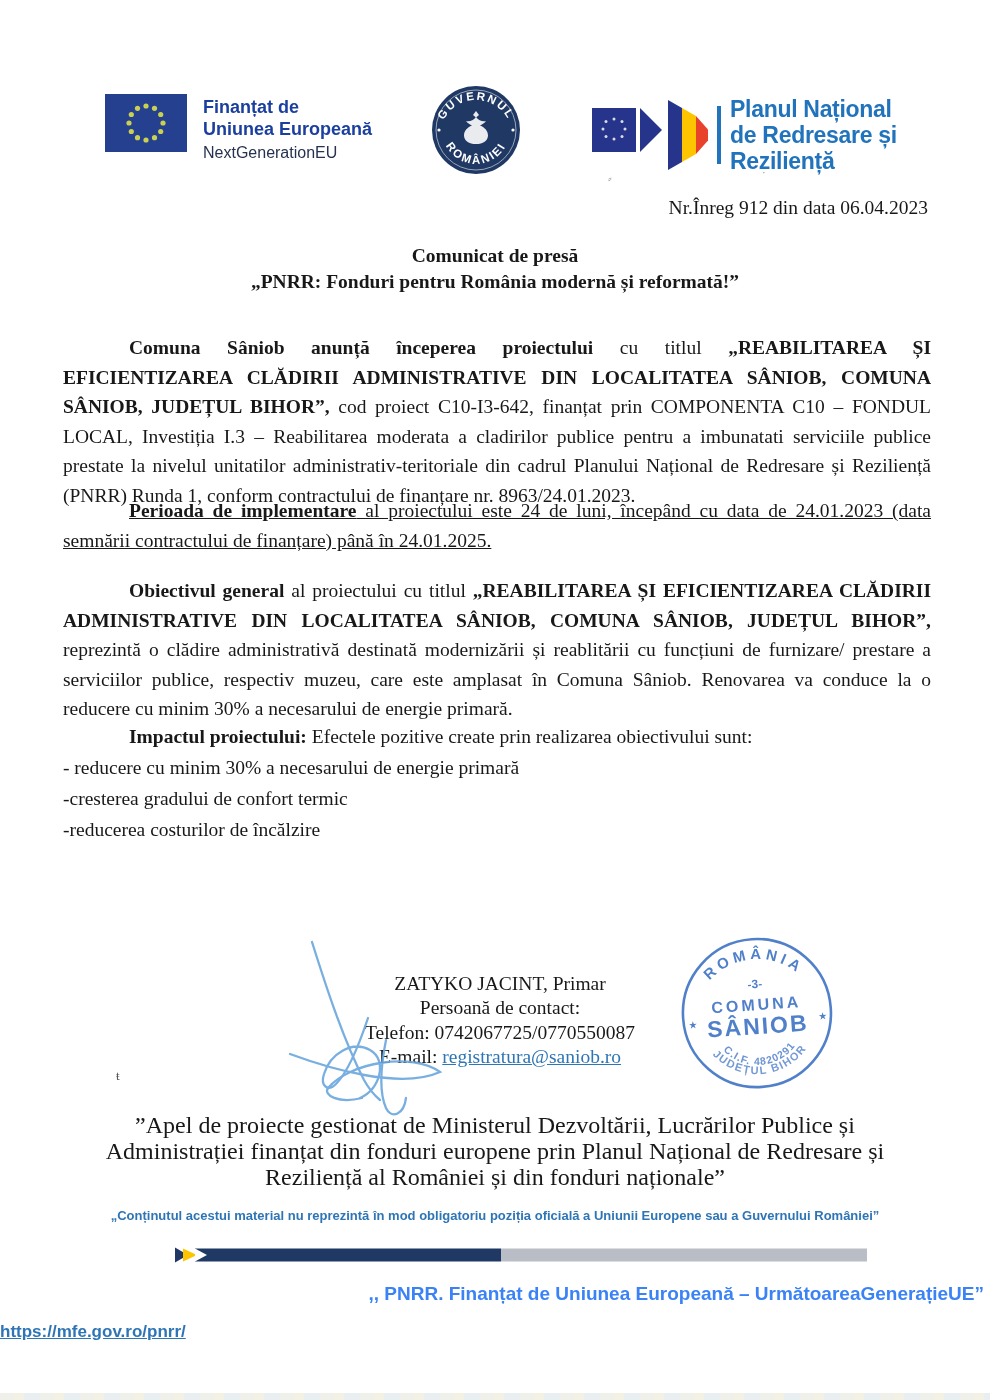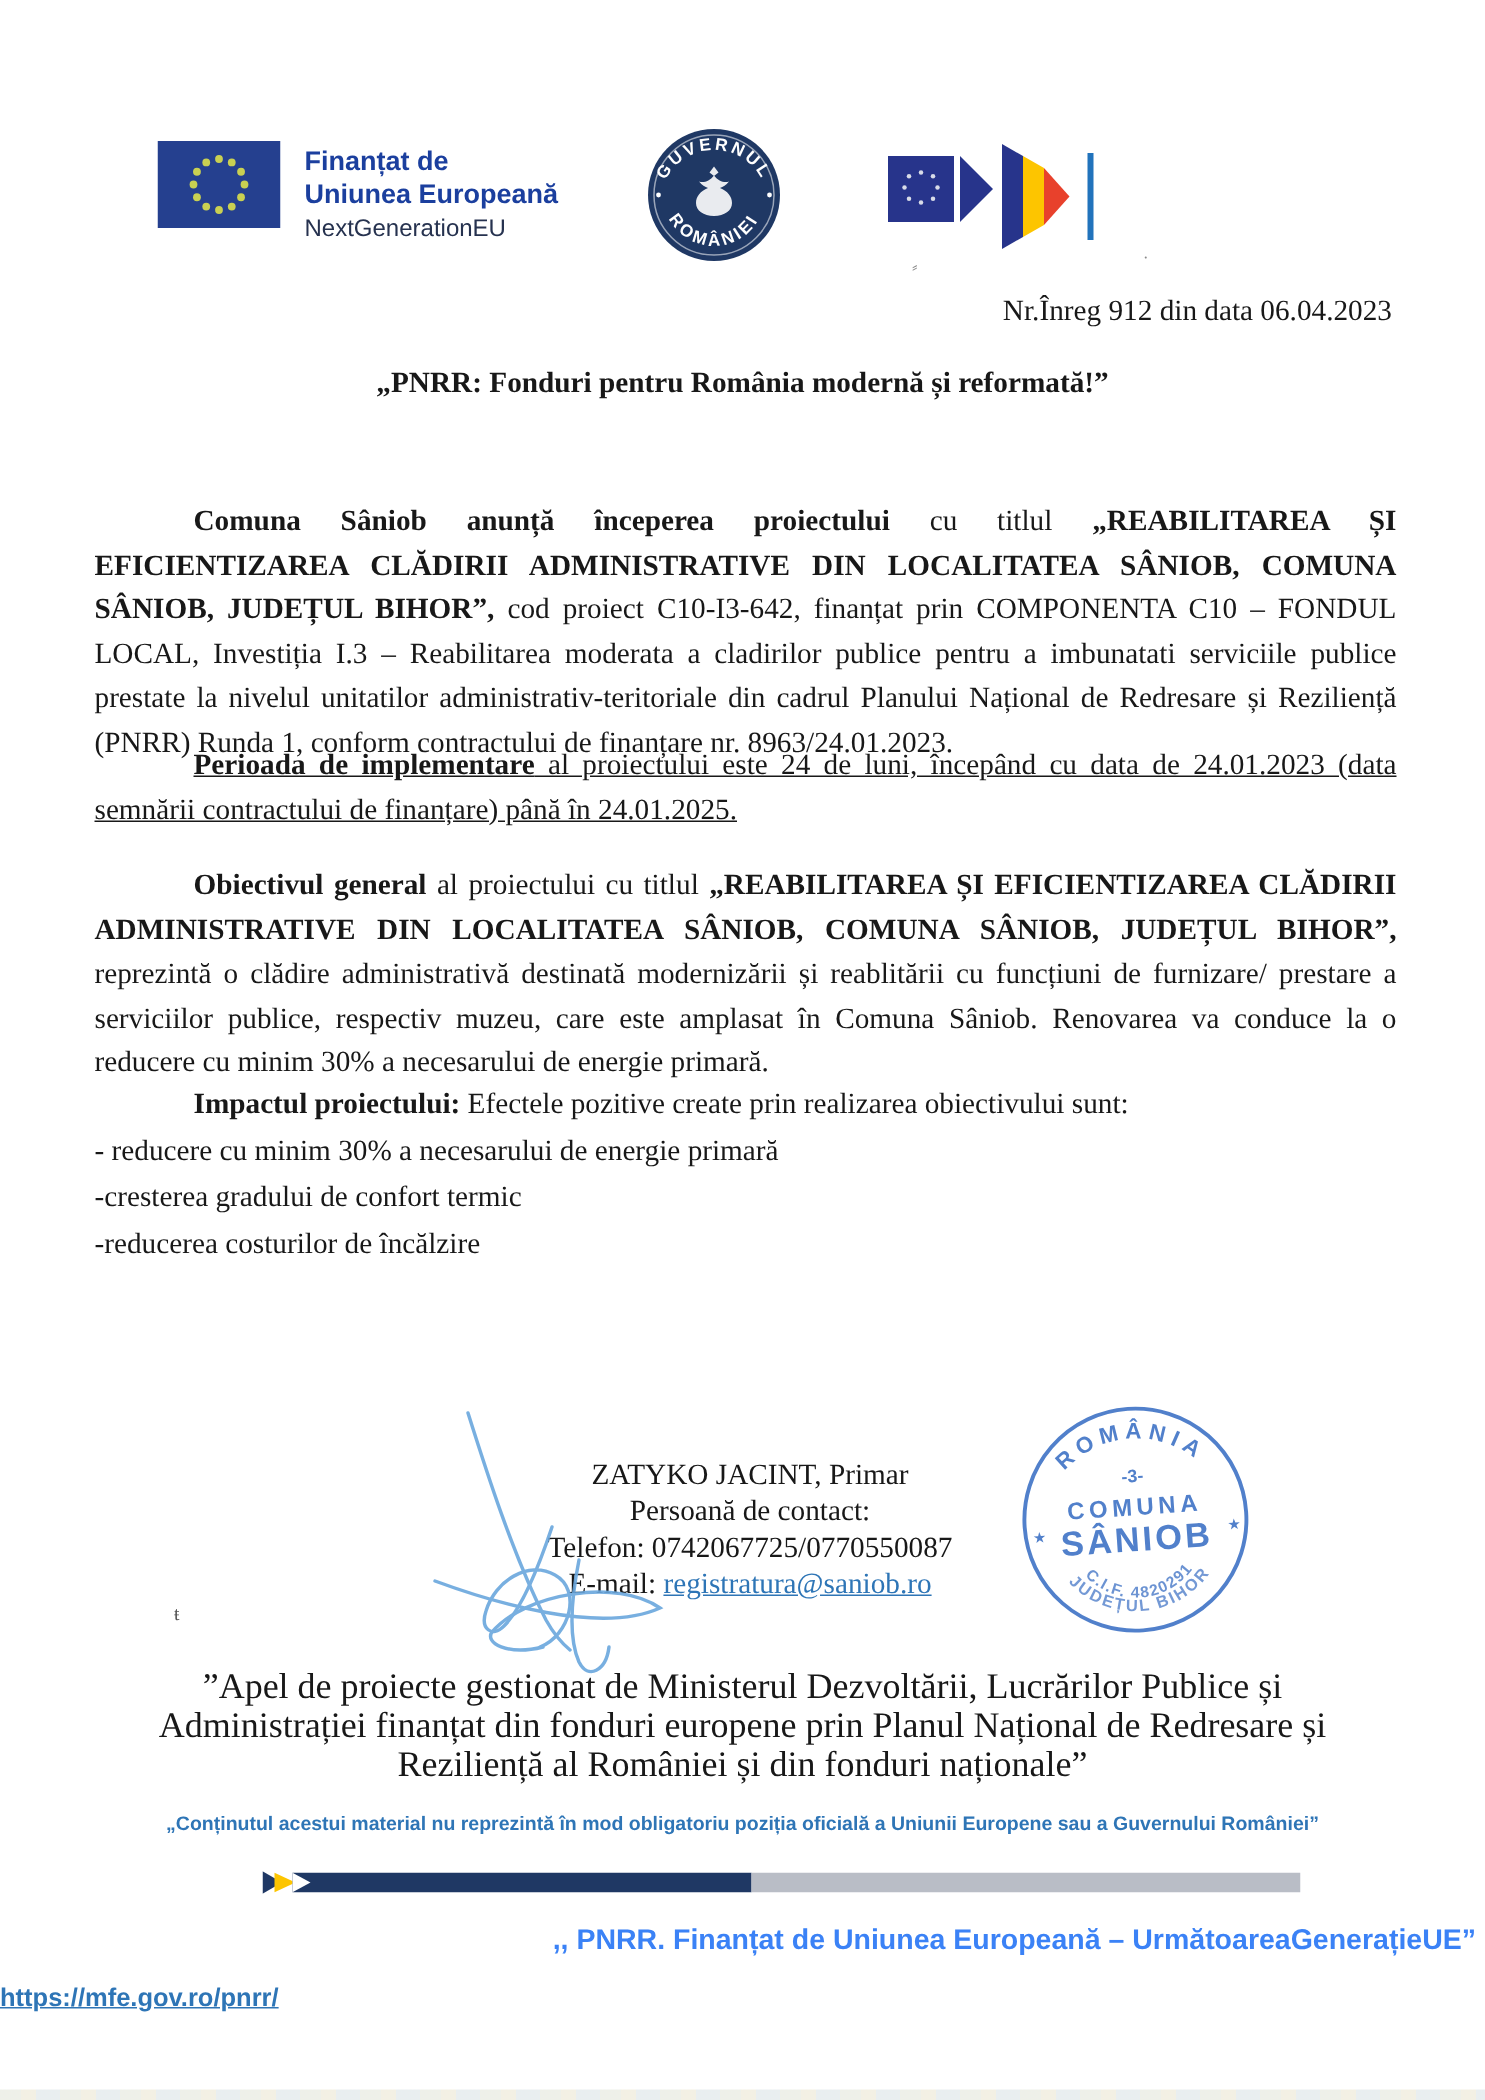--- a/index.html
+++ b/index.html
@@ -125,29 +125,34 @@
           <circle cx="14" cy="36.5" r="1.5"></circle>
         <circle cx="11" cy="29" r="1.5"></circle>
           <circle cx="14" cy="21.5" r="1.5"></circle>
       </g>
       <polygon points="48,8 70,30 48,52" fill="#27348b"></polygon>
       <polygon points="76,0 90,8 90,62 76,70" fill="#27348b"></polygon>
       <polygon points="90,8 104,16 104,54 90,62" fill="#fdc500"></polygon>
       <polygon points="104,16 121,35 104,54" fill="#e8412c"></polygon>
     </svg>
     <div class="pnrr-bar"></div>
+    <div class="pnrr-text">
+      <div>Planul Național</div>
+      <div>de Redresare și Reziliență</div>
+    </div>
   </div>
 
   <div class="abs artifact" style="left:608px; top:172px;">⸗</div>
   <div class="abs artifact" style="left:762px; top:166px;">·</div>
   <div class="abs artifact" style="left:116px; top:1068px; font-size:13px; color:#555;">ŧ</div>
 
   <div class="abs regline">Nr.Înreg 912 din data 06.04.2023</div>
 
   <div class="abs doc-title">
+    <div>Comunicat de presă</div>
     <div>„PNRR: Fonduri pentru România modernă și reformată!”</div>
   </div>
 
   <div class="abs para ind" style="top:333px;"><b class="run">Comuna Sâniob anunță începerea proiectului</b><span> cu titlul </span><b class="run">„REABILITAREA ȘI EFICIENTIZAREA CLĂDIRII ADMINISTRATIVE DIN LOCALITATEA SÂNIOB, COMUNA SÂNIOB, JUDEȚUL BIHOR”,</b><span> cod proiect C10-I3-642, finanțat prin COMPONENTA C10 – FONDUL LOCAL, Investiția I.3 – Reabilitarea moderata a cladirilor publice pentru a imbunatati serviciile publice prestate la nivelul unitatilor administrativ-teritoriale din cadrul Planului Național de Redresare și Reziliență (PNRR) Runda 1, conform contractului de finanțare nr. 8963/24.01.2023.</span></div>
 
   <div class="abs para ind" style="top:496px;text-decoration:underline;"><b class="run">Perioada de implementare</b><span> al proiectului este 24 de luni, începând cu data de 24.01.2023 (data semnării contractului de finanțare) până în 24.01.2025.</span></div>
 
   <div class="abs para ind" style="top:576px;"><b class="run">Obiectivul general</b><span> al proiectului cu titlul </span><b class="run">„REABILITAREA ȘI EFICIENTIZAREA CLĂDIRII ADMINISTRATIVE DIN LOCALITATEA SÂNIOB, COMUNA SÂNIOB, JUDEȚUL BIHOR”,</b><span> reprezintă o clădire administrativă destinată modernizării și reablitării cu funcțiuni de furnizare/ prestare a serviciilor publice, respectiv muzeu, care este amplasat în Comuna Sâniob. Renovarea va conduce la o reducere cu minim 30% a necesarului de energie primară.</span></div>
 
   <div class="abs para ind" style="top:722px; text-align:left;"><b class="run">Impactul proiectului:</b><span> Efectele pozitive create prin realizarea obiectivului sunt:</span></div>

